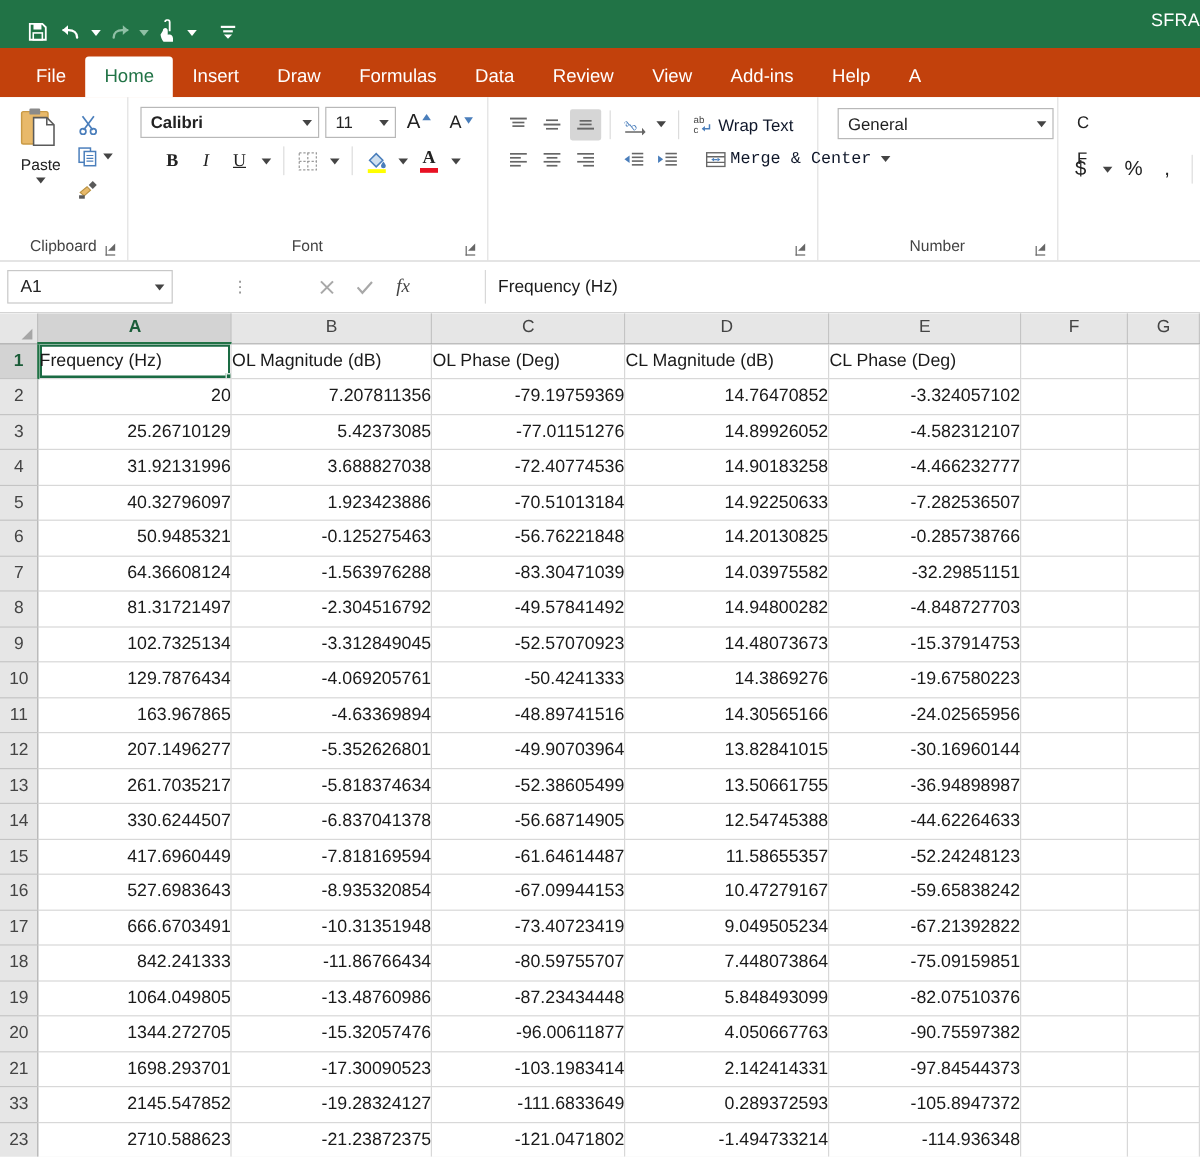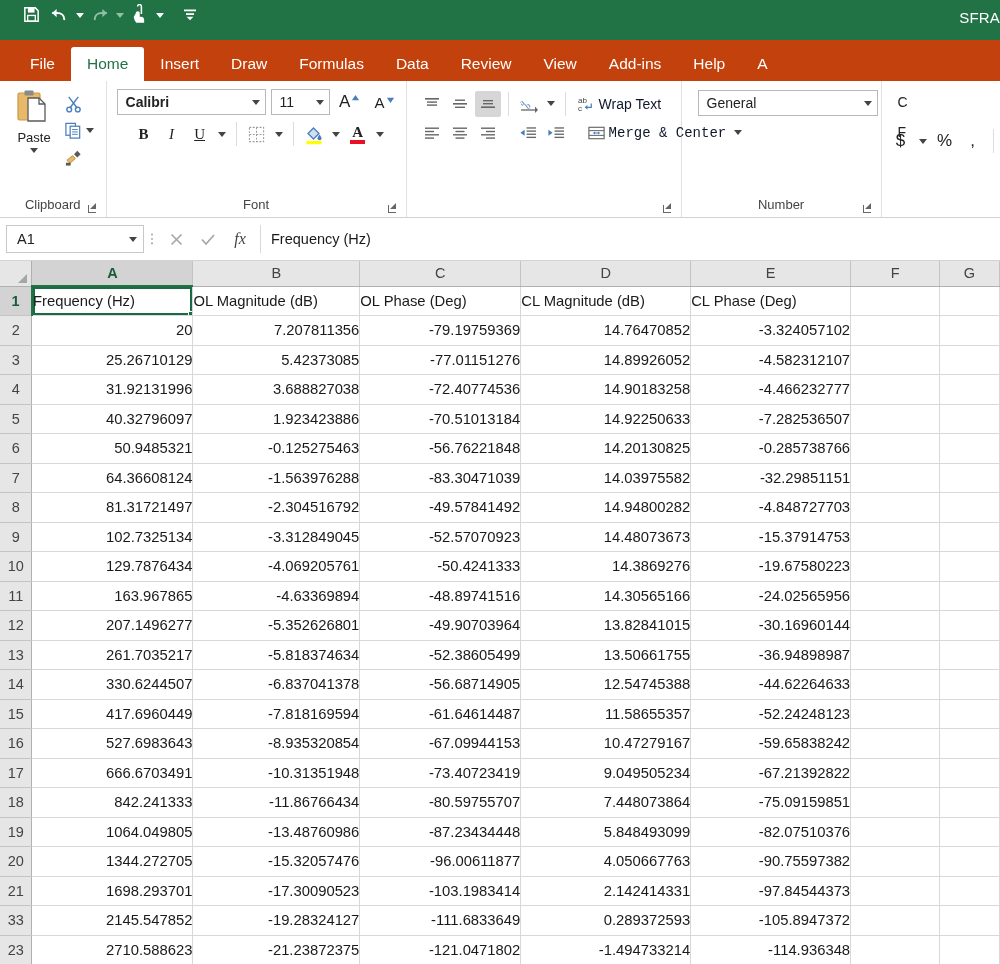--- a/index.html
+++ b/index.html
@@ -6,21 +6,21 @@
   html, body {
     width: 1000px; height: 964px;
     overflow: hidden;
     font-family: "Liberation Sans", sans-serif;
     background: #ffffff;
   }
 
   
   .titlebar {
     height: 40px; background: #217346;
-    display: flex; align-items: flex-start; position: relative;
+    display: flex; align-items: flex-end; position: relative;
   }
   .qat { display: flex; align-items: center; padding-left: 18px; gap: 2px; }
   .qat-btn {
     display: flex; align-items: center; justify-content: center;
     height: 28px; min-width: 26px; padding: 0 2px; cursor: pointer;
   }
   .qat-caret {
     width: 0; height: 0; border-left: 4px solid transparent;
     border-right: 4px solid transparent; border-top: 5px solid #ffffff;
     margin-left: 2px; margin-top: 3px;
@@ -123,21 +123,21 @@
   .grp-number { width: 200px; }
   .num-row1 { padding: 3px 0 7px 10px; }
   .num-row2 { display: flex; align-items: center; padding-left: 10px; gap: 2px; }
 
   .grp-styles { width: 120px; }
   .styles-txt { font-size: 14px; color: #222; padding-left: 10px; line-height: 30px;}
 
   
   .fbar {
     height: 43px; background: #ffffff; display: flex; align-items: center;
-    border-bottom: 1px solid #d4d4d4; padding: 0 6px;
+    border-bottom: 1px solid #d4d4d4; padding: 0 6px; gap: 48px;
   }
   .namebox {
     width: 138px; height: 28px; border: 1px solid #c8c8c8; background: #fff;
     display: flex; align-items: center; justify-content: space-between;
     padding: 0 6px 0 10px; font-size: 14.5px; color: #222; cursor: pointer;
   }
   .fb-dots {
     width: 16px; text-align: center; color: #888; font-size: 13px;
     cursor: pointer; user-select: none; letter-spacing: 0; line-height: 12px;
   }

